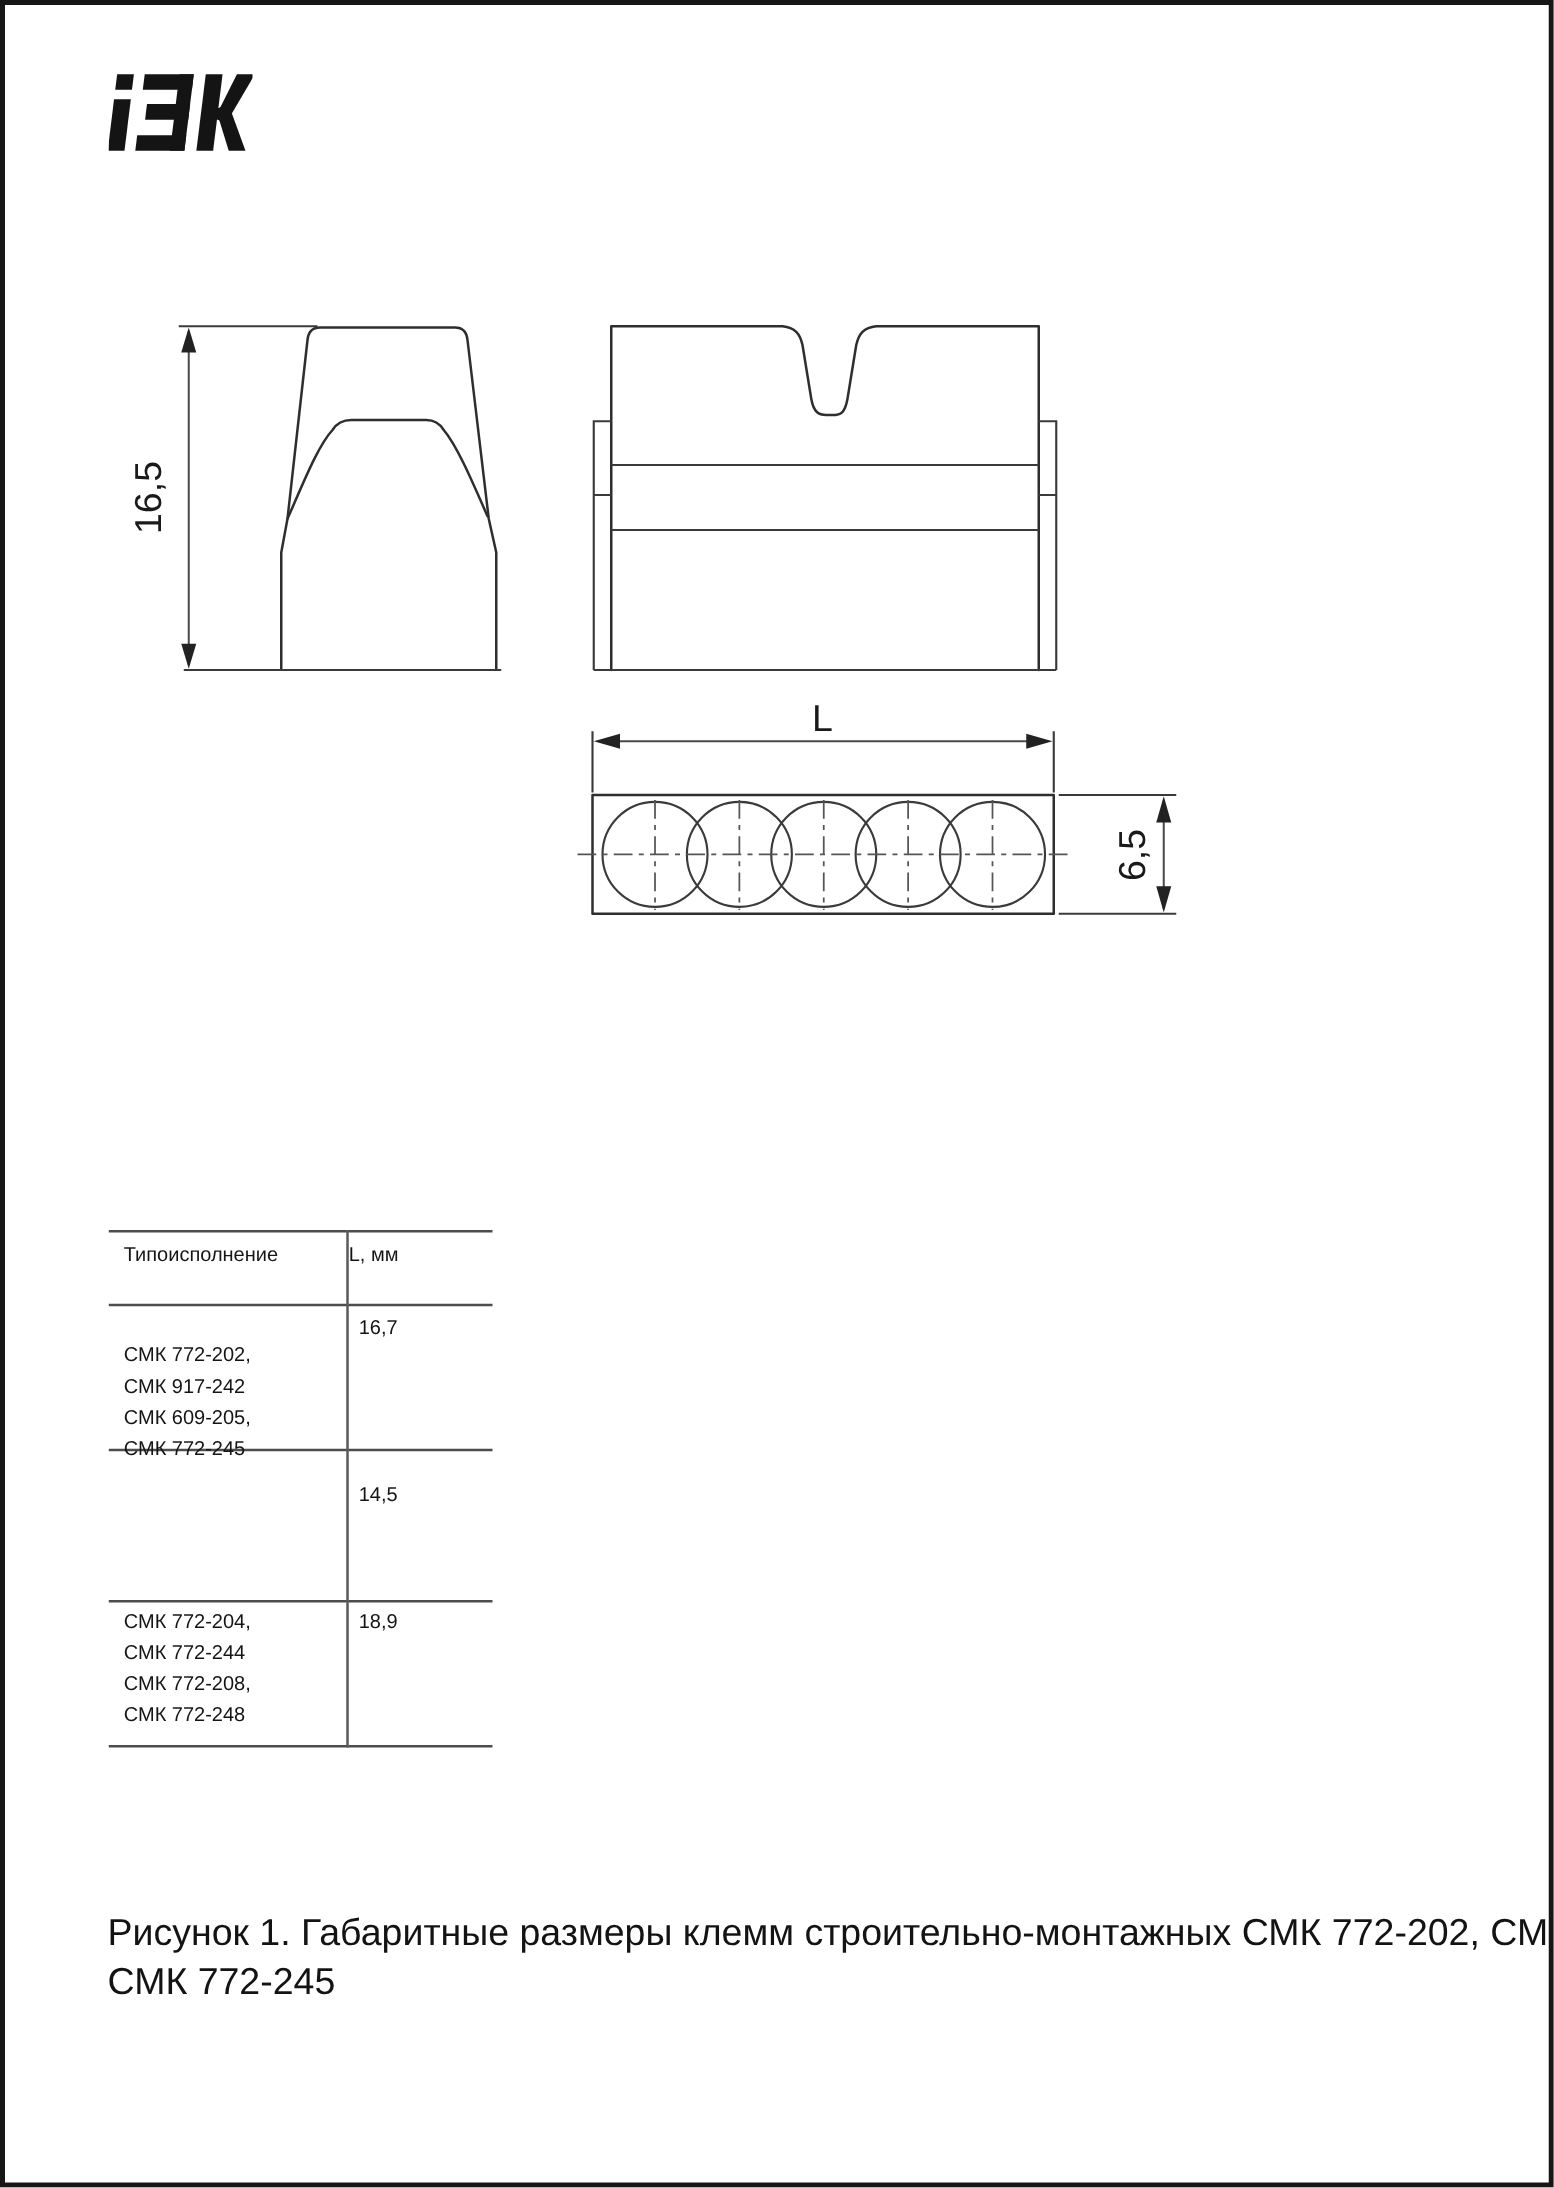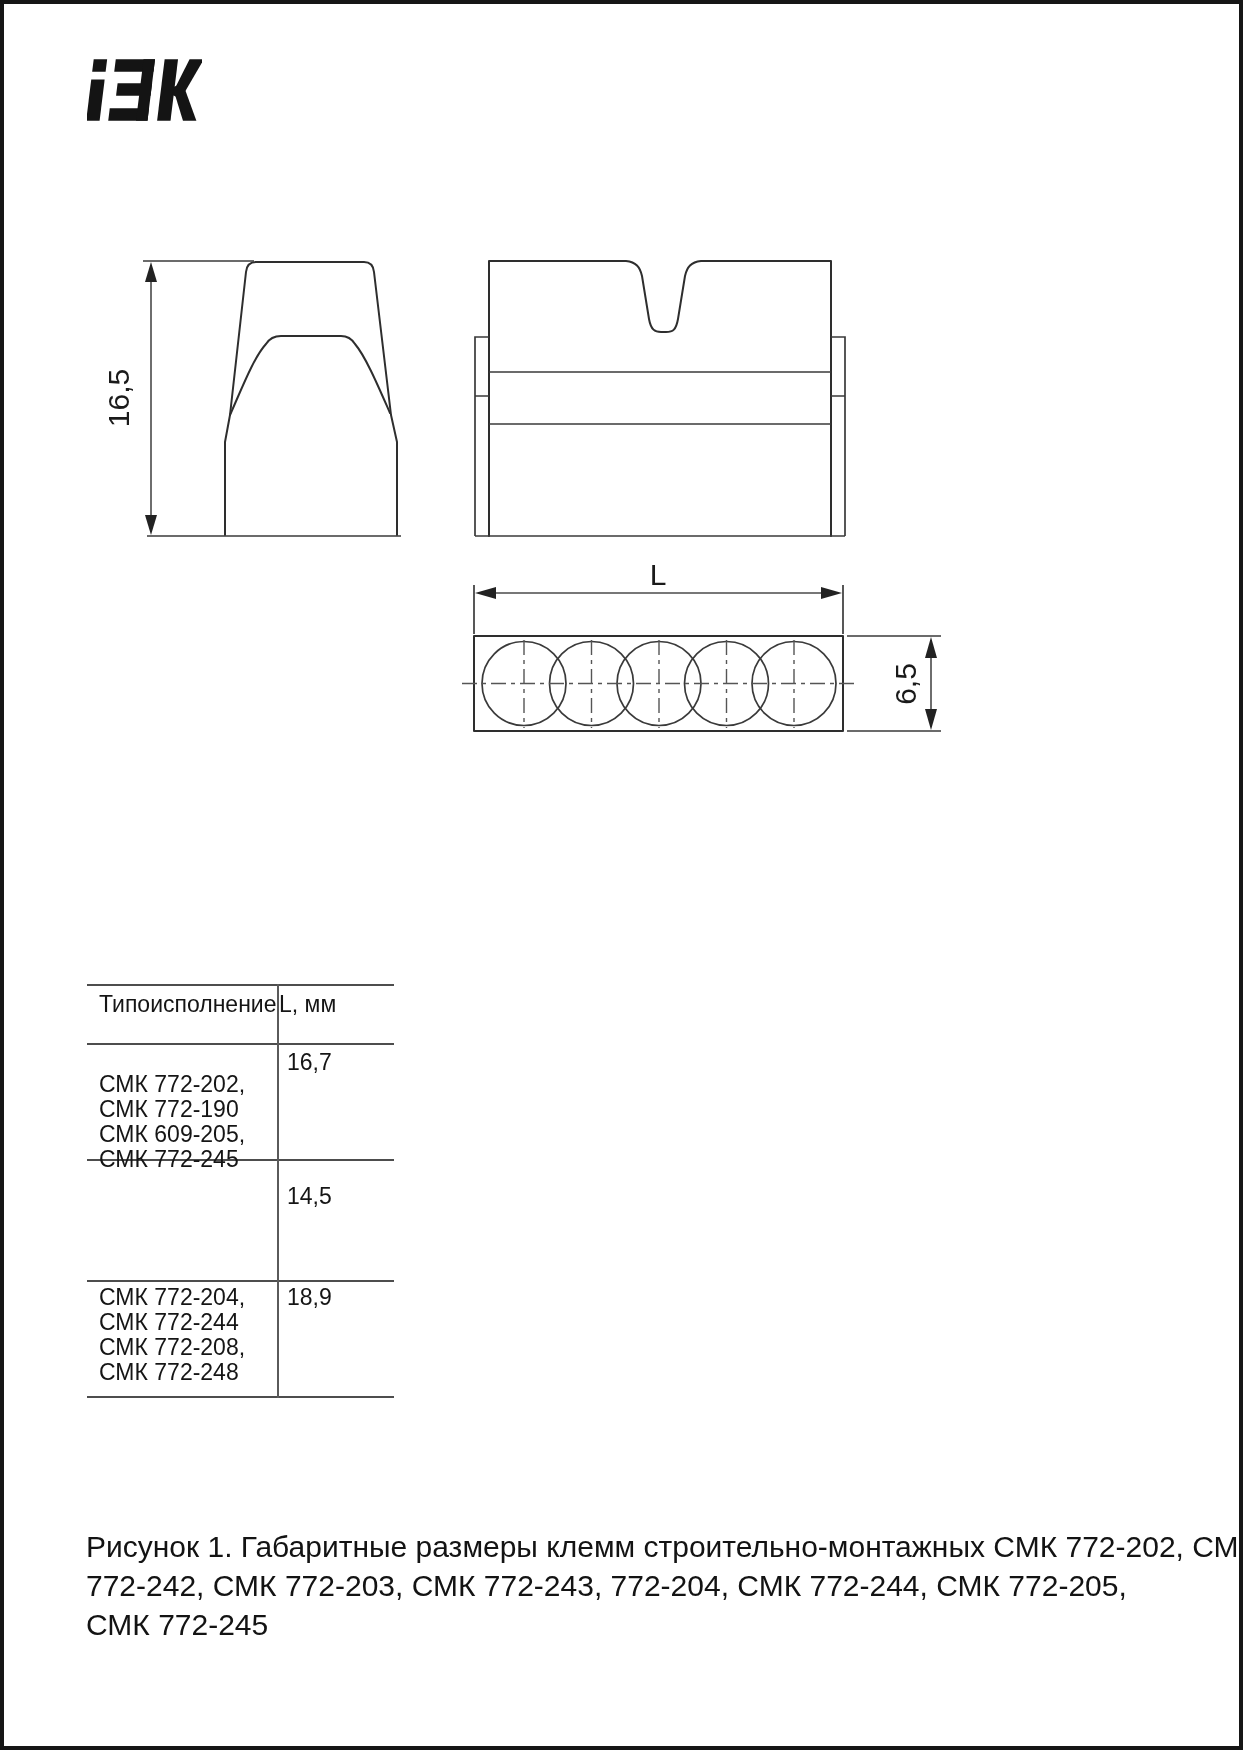--- a/index.html
+++ b/index.html
@@ -17,21 +17,21 @@
   .drawing{position:absolute;left:0;top:0;width:1243px;height:800px;}
   .outline{fill:none;stroke:#2e2e2e;stroke-width:2;stroke-linejoin:round;stroke-linecap:round;}
   .thin{fill:none;stroke:#3a3a3a;stroke-width:1.7;}
   .dimline{fill:none;stroke:#4a4a4a;stroke-width:1.6;}
   .arrow{fill:#222;stroke:none;}
   .centerline{fill:none;stroke:#555;stroke-width:1.4;stroke-dasharray:15 5 4 5;}
   .dimtext{font-family:"Liberation Sans", sans-serif;font-size:30px;fill:#1a1a1a;}
   .spec-table{position:absolute;left:83px;top:980px;width:307px;height:414px;}
   .hrule{position:absolute;left:0;width:307px;height:2px;background:#4d4d4d;}
   .vrule{position:absolute;left:190px;top:0;width:2px;height:414px;background:#5a5a5a;}
-  .cell{position:absolute;font-size:23px;line-height:25px;color:#151515;white-space:nowrap;}
+  .cell{position:absolute;font-size:16px;line-height:25px;color:#151515;white-space:nowrap;}
   .caption{position:absolute;left:82px;top:1523px;width:1120px;font-size:30px;line-height:39px;color:#131313;}
   .caption div{white-space:nowrap;}
 </style>
 </head>
 <body>
 
 <div class="page">
 
   <div class="logo">
     <svg width="115" height="62" viewBox="0 0 120 64">
@@ -107,36 +107,35 @@
     <div class="hrule" style="top:175px;"></div>
     <div class="hrule" style="top:296px;"></div>
     <div class="hrule" style="top:412px;"></div>
     <div class="vrule"></div>
 
     <div class="cell" style="top:8px;left:12px;">Типоисполнение</div>
     <div class="cell" style="top:8px;left:192px;">L, мм</div>
 
     <div class="cell" style="top:66px;left:12px;margin-top:22px;">
       <div>СМК 772-202,</div>
-      <div>СМК 772-190</div>
+      <div>СМК 917-242</div>
       <div>СМК 609-205,</div>
       <div>СМК 772-245</div>
     </div>
     <div class="cell" style="top:66px;left:200px;">16,7</div>
 
     <div class="cell" style="top:200px;left:200px;">14,5</div>
 
     <div class="cell" style="top:301px;left:12px;">
       <div>СМК 772-204,</div>
       <div>СМК 772-244</div>
       <div>СМК 772-208,</div>
       <div>СМК 772-248</div>
     </div>
     <div class="cell" style="top:301px;left:200px;">18,9</div>
   </div>
 
   <div class="caption">
     <div>Рисунок 1. Габаритные размеры клемм строительно-монтажных СМК 772-202, СМК</div>
-    <div>772-242, СМК 772-203, СМК 772-243, 772-204, СМК 772-244, СМК 772-205,</div>
     <div>СМК 772-245</div>
   </div>
 
 </div>
 
 </body></html>

